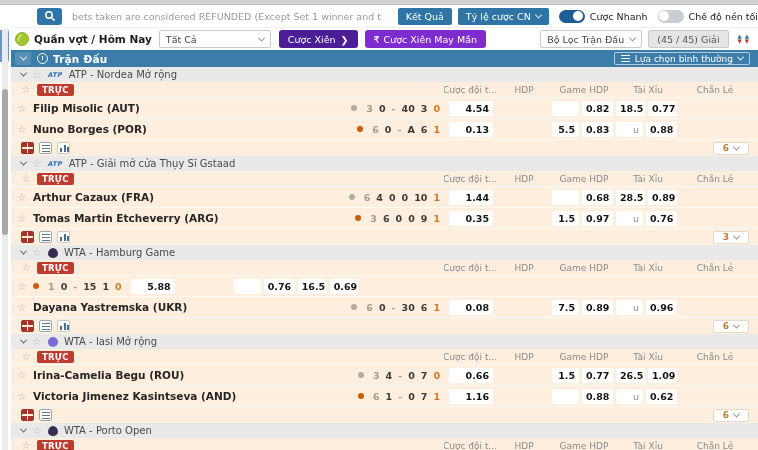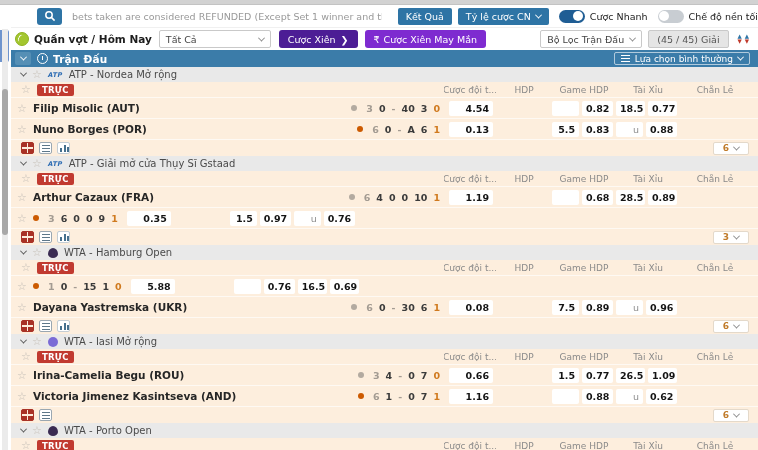--- a/index.html
+++ b/index.html
@@ -293,36 +293,37 @@
               <span class="dot d-g"></span>
               <span class="tok t-g">6</span>
               <span class="tok t-d">4</span>
               <span class="tok t-d">0</span>
               <span class="tok t-d">0</span>
               <span class="tok t-d">10</span>
               <span class="tok t-o">1</span>
             </span>
             <div class="ogrid">
               <div class="ocell cw-ml">
-                <span class="obox wide">1.19</span>
+                <span class="obox wide">1.44</span>
               </div>
               <div class="ocell cw-hdp"></div>
               <div class="ocell cw-game">
                 <span class="obox"></span>
                 <span class="obox">0.68</span>
               </div>
               <div class="ocell cw-ou">
                 <span class="obox">28.5</span>
                 <span class="obox">0.89</span>
               </div>
               <div class="ocell cw-cl"></div>
             </div>
           </div>
           <div class="prow">
             <span class="star">☆</span>
+            <span class="pname">Tomas Martin Etcheverry (ARG)</span>
             <span class="sarea">
               <span class="dot d-o"></span>
               <span class="tok t-g">3</span>
               <span class="tok t-d">6</span>
               <span class="tok t-d">0</span>
               <span class="tok t-d">0</span>
               <span class="tok t-d">9</span>
               <span class="tok t-o">1</span>
             </span>
             <div class="ogrid">
@@ -349,21 +350,21 @@
               <span>3</span>
               <span class="chev c-grey"></span>
             </span>
           </div>
         </div>
         <div class="section">
           <div class="sec-head">
             <span class="chev c-dark"></span>
             <span class="star">☆</span>
             <span class="lg lg-wta"></span>
-            <span class="lname">WTA - Hamburg Open</span>
+            <span class="lname">WTA - Hamburg Game</span>
           </div>
           <div class="live-row">
             <span class="star">☆</span>
             <span class="badge">TRỰC</span>
             <span class="spacer" style="flex: 1 1 0%;"></span>
             <div class="ogrid heads">
               <span class="ocell cw-ml">Cược đội t...</span>
               <span class="ocell cw-hdp">HDP</span>
               <span class="ocell cw-game">Game HDP</span>
               <span class="ocell cw-ou">Tài Xỉu</span>

